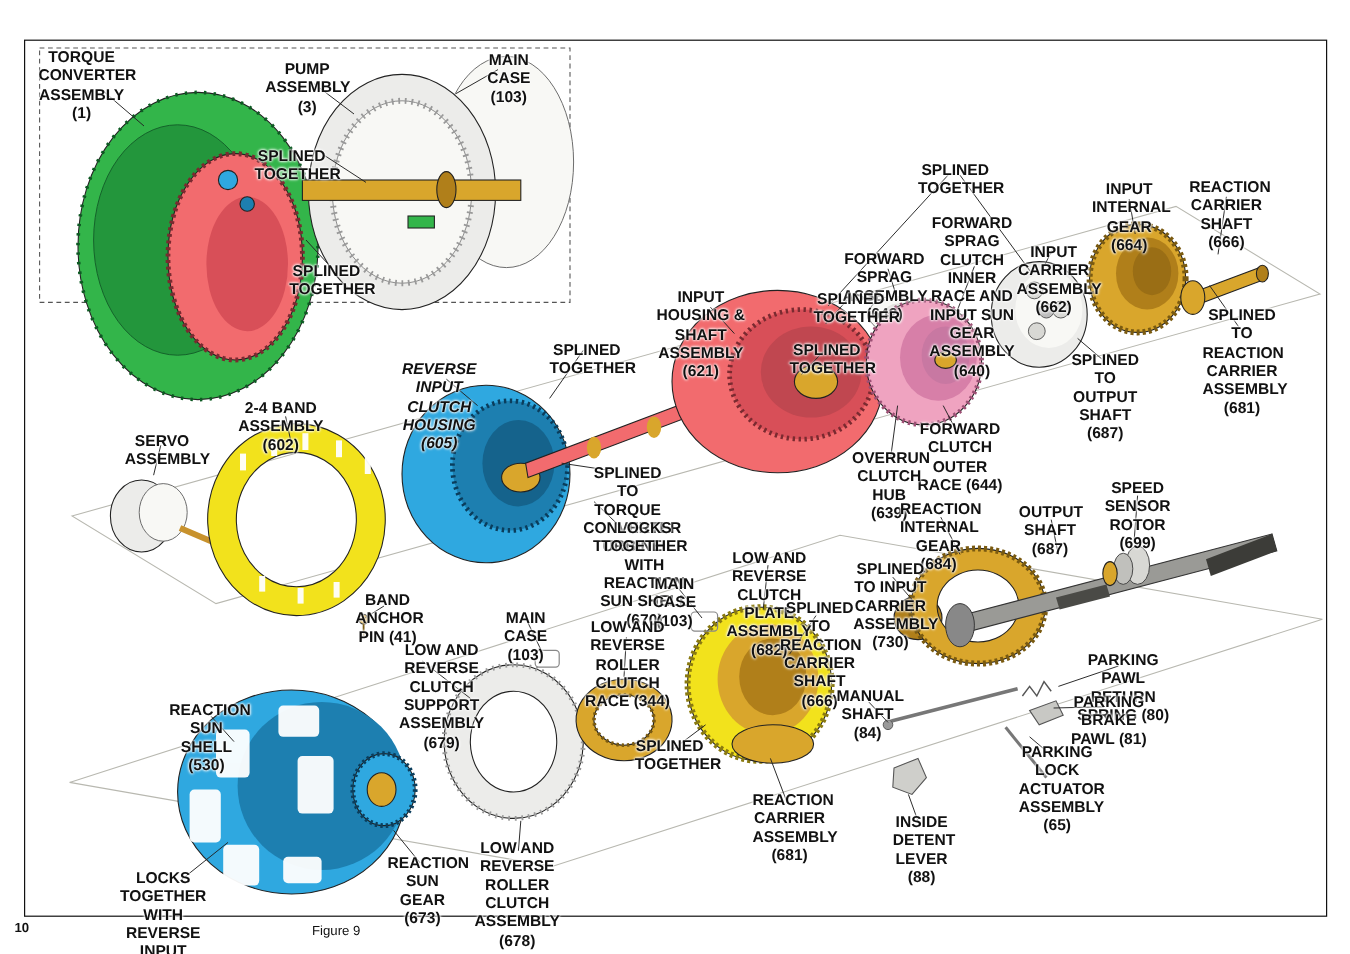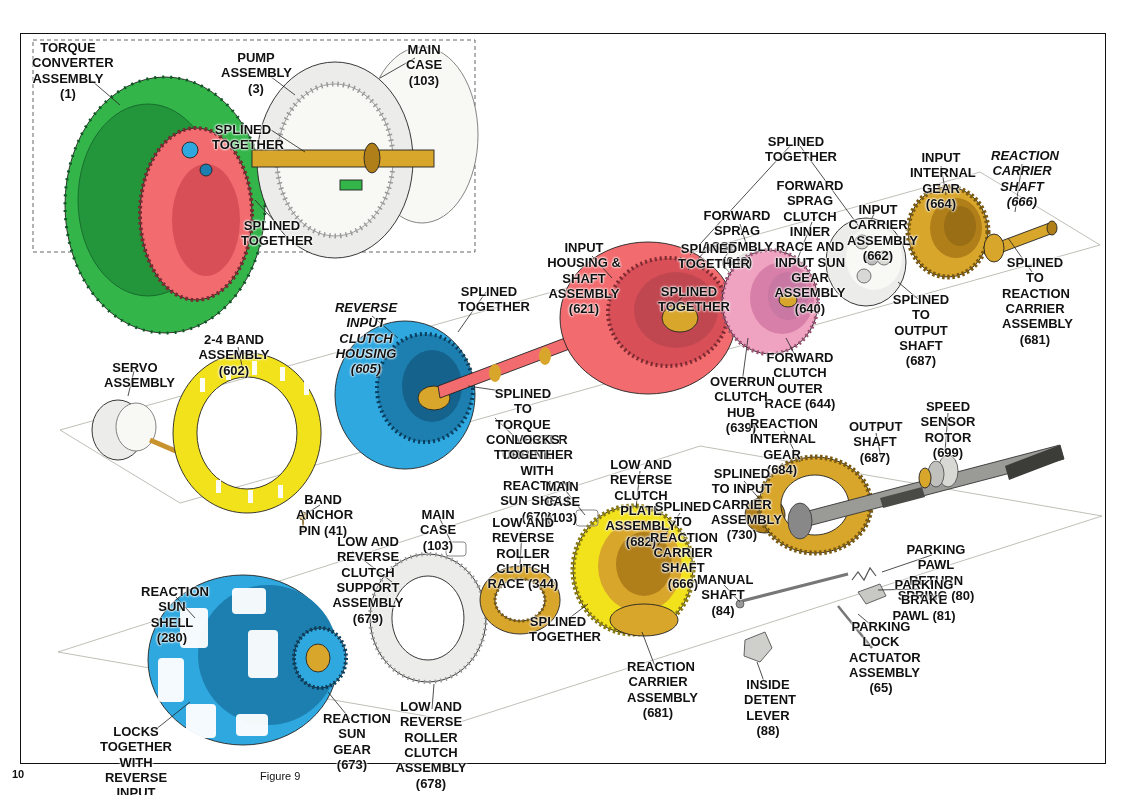--- a/index.html
+++ b/index.html
@@ -245,21 +245,21 @@
   </svg>
 
   <div class="labels" id="labels-layer">
       <div class="lbl" style="left: 68px; top: 40px; width: 72px;">TORQUE CONVERTER ASSEMBLY (1)</div>
       <div class="lbl" style="left: 256px; top: 50px; width: 70px;">PUMP ASSEMBLY (3)</div>
       <div class="lbl" style="left: 424px; top: 42px; width: 50px;">MAIN CASE (103)</div>
       <div class="lbl" style="left: 243px; top: 122px; width: 62px;">SPLINED TOGETHER</div>
       <div class="lbl" style="left: 272px; top: 218px; width: 62px;">SPLINED TOGETHER</div>
       <div class="lbl" style="left: 796px; top: 134px; width: 62px;">SPLINED TOGETHER</div>
       <div class="lbl" style="left: 941px; top: 150px; width: 62px;">INPUT INTERNAL GEAR (664)</div>
-      <div class="lbl" style="left: 1022px; top: 148px; width: 62px; font-style: italic;">REACTION CARRIER SHAFT (666)</div>
+      <div class="lbl" style="left: 1022px; top: 148px; width: 62px;">REACTION CARRIER SHAFT (666)</div>
       <div class="lbl" style="left: 810px; top: 178px; width: 80px;">FORWARD SPRAG CLUTCH INNER RACE AND INPUT SUN GEAR ASSEMBLY (640)</div>
       <div class="lbl" style="left: 878px; top: 202px; width: 62px;">INPUT CARRIER ASSEMBLY (662)</div>
       <div class="lbl" style="left: 737px; top: 208px; width: 70px;">FORWARD SPRAG ASSEMBLY (642)</div>
       <div class="lbl" style="left: 584px; top: 240px; width: 90px;">INPUT HOUSING &amp; SHAFT ASSEMBLY (621)</div>
       <div class="lbl" style="left: 709px; top: 241px; width: 62px;">SPLINED TOGETHER</div>
       <div class="lbl" style="left: 689px; top: 284px; width: 62px;">SPLINED TOGETHER</div>
       <div class="lbl" style="left: 1035px; top: 255px; width: 66px;">SPLINED TO REACTION CARRIER ASSEMBLY (681)</div>
       <div class="lbl" style="left: 921px; top: 292px; width: 64px;">SPLINED TO OUTPUT SHAFT (687)</div>
       <div class="lbl" style="left: 366px; top: 300px; width: 82px; font-style: italic;">REVERSE INPUT CLUTCH HOUSING (605)</div>
       <div class="lbl" style="left: 489px; top: 284px; width: 62px;">SPLINED TOGETHER</div>
@@ -276,21 +276,21 @@
       <div class="lbl" style="left: 562px; top: 479px; width: 48px;">MAIN CASE (103)</div>
       <div class="lbl" style="left: 742px; top: 466px; width: 62px;">SPLINED TO INPUT CARRIER ASSEMBLY (730)</div>
       <div class="lbl" style="left: 323px; top: 492px; width: 54px;">BAND ANCHOR PIN (41)</div>
       <div class="lbl" style="left: 438px; top: 507px; width: 48px;">MAIN CASE (103)</div>
       <div class="lbl" style="left: 523px; top: 515px; width: 80px;">LOW AND REVERSE ROLLER CLUTCH RACE (344)</div>
       <div class="lbl" style="left: 683px; top: 499px; width: 66px;">SPLINED TO REACTION CARRIER SHAFT (666)</div>
       <div class="lbl" style="left: 368px; top: 534px; width: 88px;">LOW AND REVERSE CLUTCH SUPPORT ASSEMBLY (679)</div>
       <div class="lbl" style="left: 936px; top: 542px; width: 78px;">PARKING PAWL RETURN SPRING (80)</div>
       <div class="lbl" style="left: 924px; top: 577px; width: 74px;">PARKING BRAKE PAWL (81)</div>
       <div class="lbl" style="left: 723px; top: 572px; width: 52px;">MANUAL SHAFT (84)</div>
-      <div class="lbl" style="left: 172px; top: 584px; width: 62px;">REACTION SUN SHELL (280)</div>
+      <div class="lbl" style="left: 172px; top: 584px; width: 62px;">REACTION SUN SHELL (530)</div>
       <div class="lbl" style="left: 558px; top: 614px; width: 58px;">SPLINED TOGETHER</div>
       <div class="lbl" style="left: 881px; top: 619px; width: 64px;">PARKING LOCK ACTUATOR ASSEMBLY (65)</div>
       <div class="lbl" style="left: 658px; top: 659px; width: 62px;">REACTION CARRIER ASSEMBLY (681)</div>
       <div class="lbl" style="left: 768px; top: 677px; width: 48px;">INSIDE DETENT LEVER (88)</div>
       <div class="lbl" style="left: 352px; top: 711px; width: 58px;">REACTION SUN GEAR (673)</div>
       <div class="lbl" style="left: 431px; top: 699px; width: 78px;">LOW AND REVERSE ROLLER CLUTCH ASSEMBLY (678)</div>
       <div class="lbl" style="left: 136px; top: 724px; width: 94px;">LOCKS TOGETHER WITH REVERSE INPUT CLUTCH HOUSING (605)</div>
     </div>
 
   <div class="footer-num">10</div>

